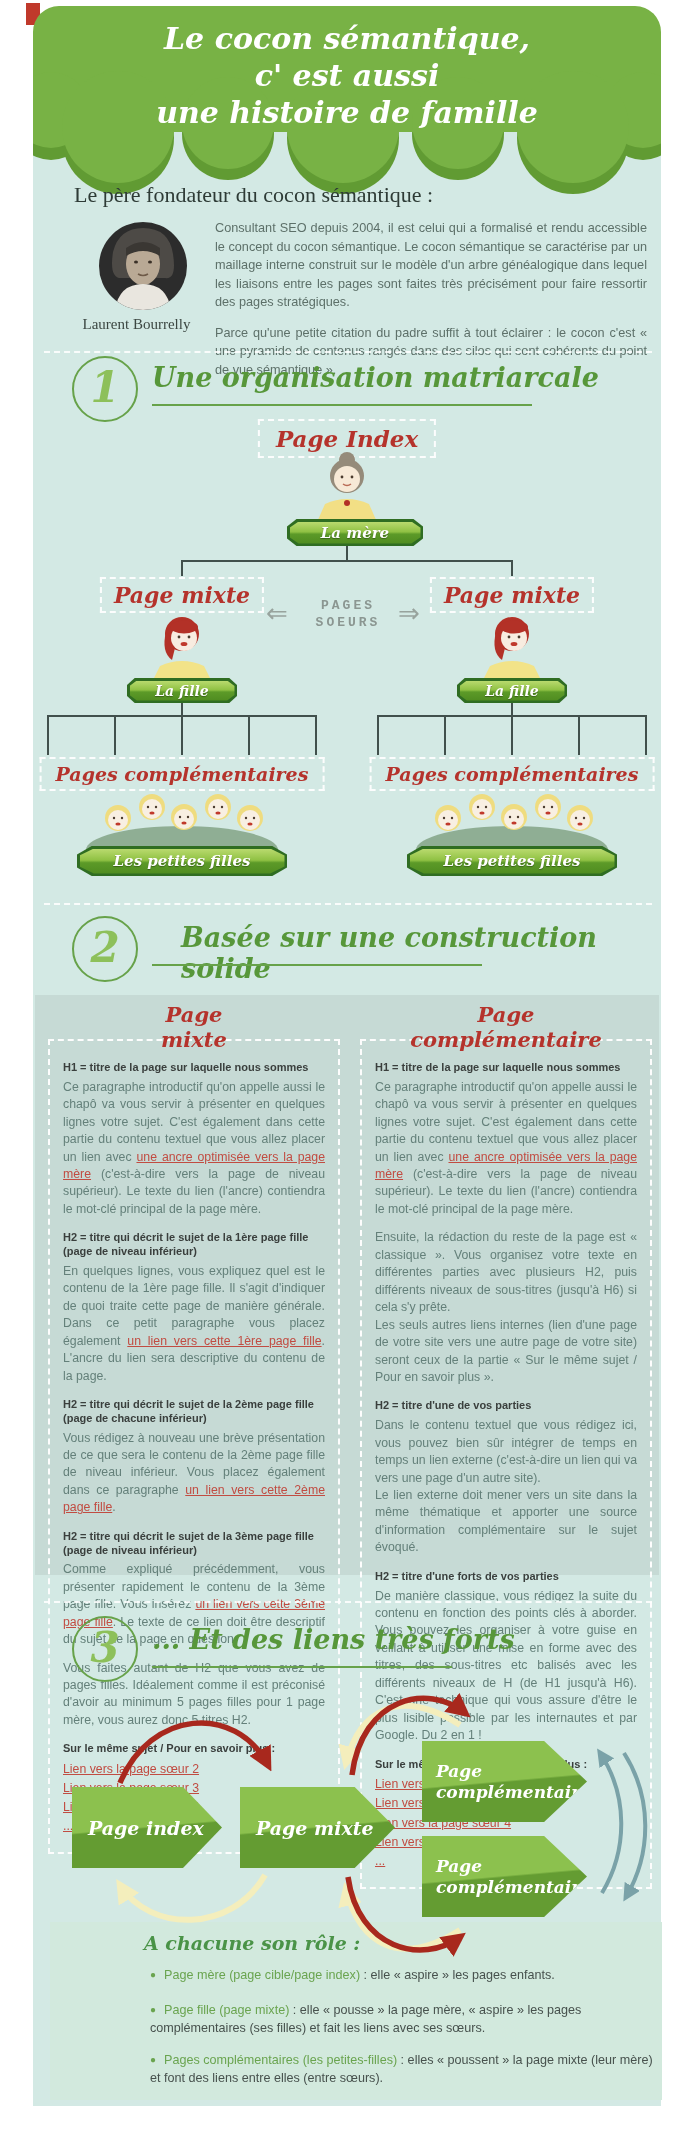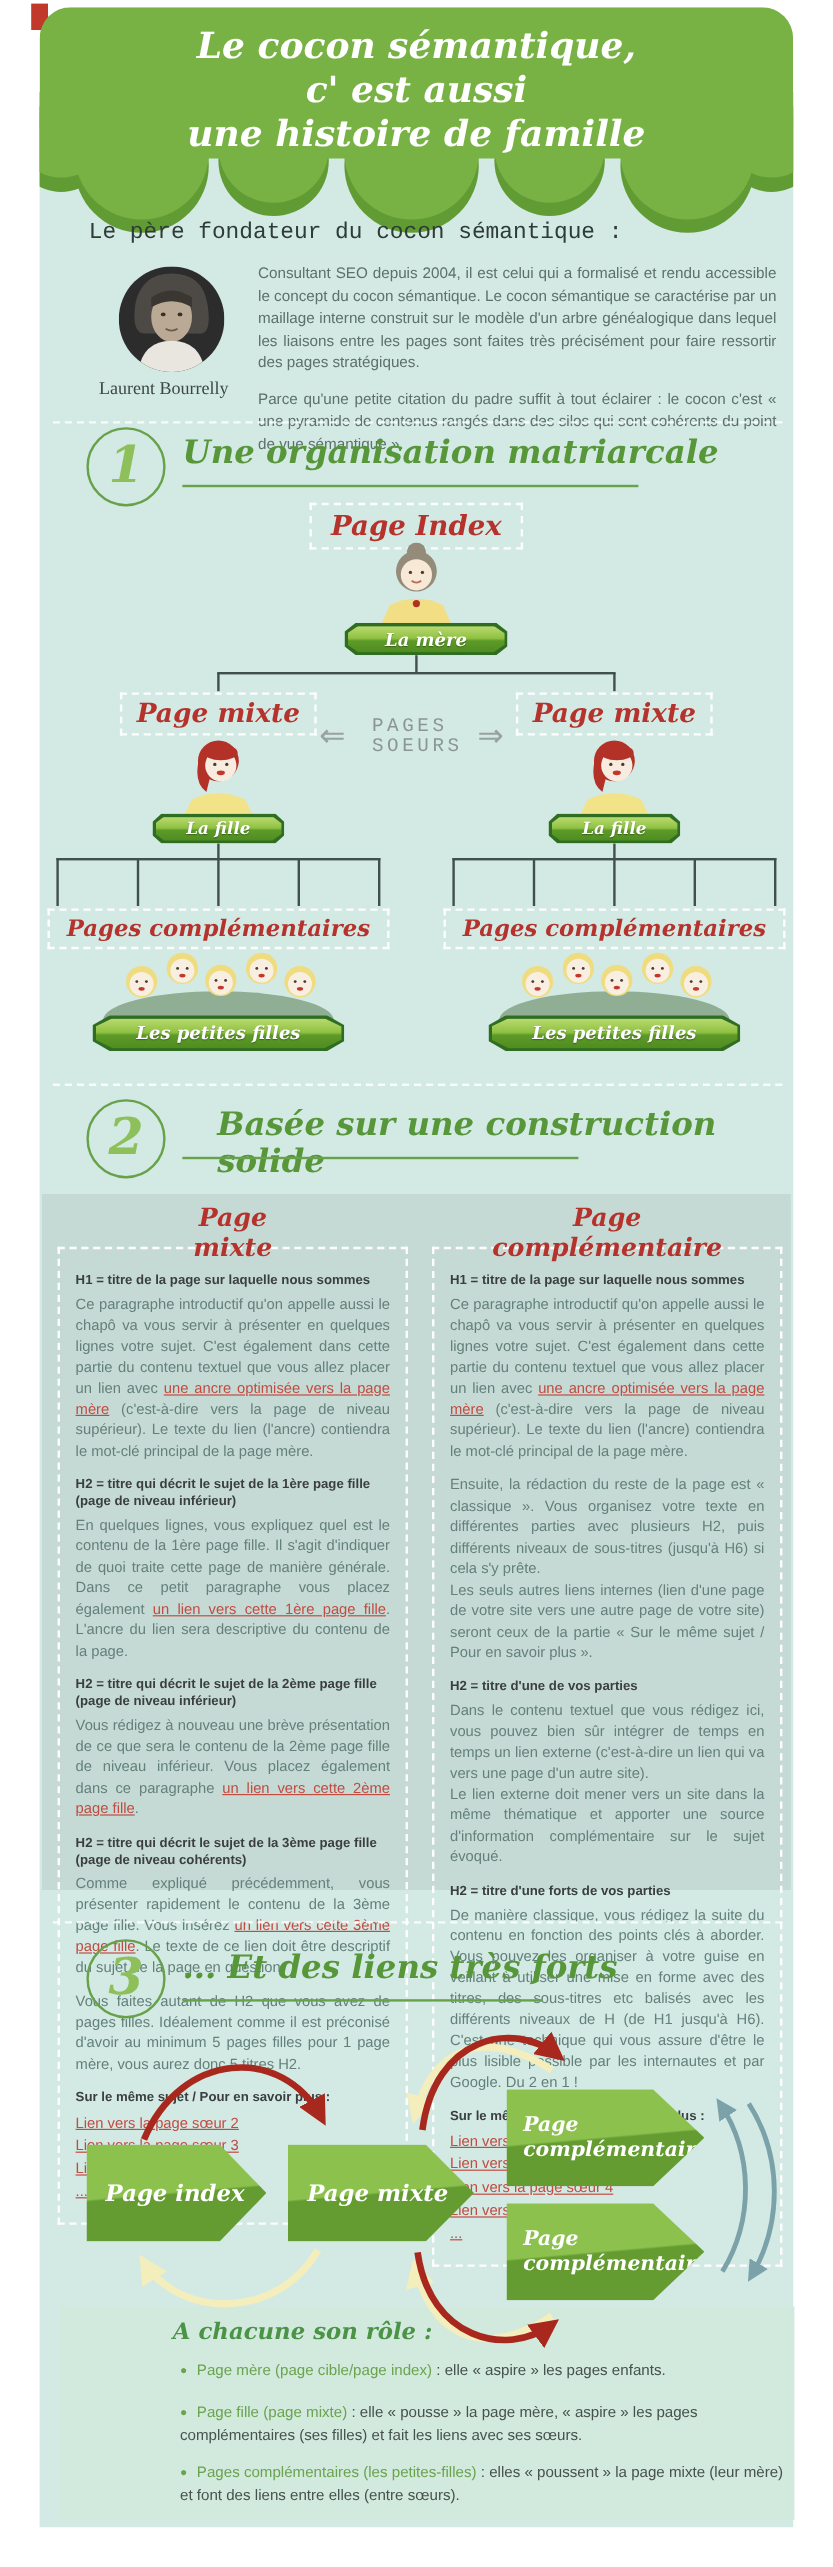--- a/index.html
+++ b/index.html
@@ -21,25 +21,25 @@
   .dashed-box{border:2px dashed rgba(255,255,255,.95);}
   .red-script-box{color:#b5332c;text-align:center;white-space:nowrap;}
   .tree-line{background:#41504c;}
   .banner{}
   .banner-outer{position:absolute;inset:0;background:#2f6d22;
      clip-path:polygon(7% 0,93% 0,100% 28%,100% 72%,93% 100%,7% 100%,0 72%,0 28%);}
   .banner-inner{position:absolute;inset:2.5px;
      clip-path:polygon(7% 0,93% 0,100% 28%,100% 72%,93% 100%,7% 100%,0 72%,0 28%);
      background:linear-gradient(180deg,#b9da6e,#8fc143 45%,#5c9a28 55%,#4f8c20);
      color:#fff;text-align:center;text-shadow:0 1px 1px rgba(0,0,0,.35);}
-  .sisters{color:#8b9691;font-size:16px;letter-spacing:3px;text-align:left;line-height:17px;
-           font-family:"Liberation Mono",monospace;}
+  .sisters{color:#8b9691;font-size:13px;letter-spacing:3px;text-align:center;line-height:17px;
+           font-family:"Liberation Mono",monospace;font-weight:bold;}
   .sister-arrow{color:#98a39d;font-size:26px;line-height:26px;}
   
-  .founder-h{font-family:Liberation Mono, monospace;font-size:19px;color:#2e3b36;}
+  .founder-h{font-family:Liberation Serif, serif;font-size:22px;color:#2e3b36;}
   .founder-p{font-size:12.7px;line-height:1.46;color:#5d7069;text-align:justify;margin:0 0 12px 0;}
   .caption{font-family:"Liberation Serif",serif;font-size:15px;color:#3c4742;text-align:center;}
   
   .panel{background:#c6dad5;}
   .col-head{text-align:center;font-size:21px;line-height:25px;color:#b5332c;position:relative;z-index:2;}
   .pbox{border:2px dashed #fdfdfd;padding:20px 13px 16px;color:#64807a;font-size:12.3px;
         line-height:1.42;text-align:justify;margin-top:-13px;min-height:440px;}
   .pbox .bh{font-weight:bold;color:#3a3f3d;font-size:11px;line-height:1.25;text-align:left;
             margin:13px 0 4px;}
   .pbox .bh.first{margin-top:0;}
@@ -312,23 +312,23 @@
   <div class="abs" style="left:48px;top:1002px;width:292px;">
     <div class="col-head script">
       <div>Page</div>
       <div>mixte</div>
     </div>
     <div class="pbox">
       <div class="bh first">H1 = titre de la page sur laquelle nous sommes</div>
       <p><span>Ce paragraphe introductif qu'on appelle aussi le chapô va vous servir à présenter en quelques lignes votre sujet. C'est également dans cette partie du contenu textuel que vous allez placer un lien avec </span><span class="plink">une ancre optimisée vers la page mère</span><span> (c'est-à-dire vers la page de niveau supérieur). Le texte du lien (l'ancre) contiendra le mot-clé principal de la page mère.</span></p>
       <div class="bh">H2 = titre qui décrit le sujet de la 1ère page fille (page de niveau inférieur)</div>
       <p><span>En quelques lignes, vous expliquez quel est le contenu de la 1ère page fille. Il s'agit d'indiquer de quoi traite cette page de manière générale. Dans ce petit paragraphe vous placez également </span><span class="plink">un lien vers cette 1ère page fille</span><span>. L'ancre du lien sera descriptive du contenu de la page.</span></p>
-      <div class="bh">H2 = titre qui décrit le sujet de la 2ème page fille (page de niveau inférieur)</div>
+      <div class="bh">H2 = titre qui décrit le sujet de la 2ème page fille (page de chacune inférieur)</div>
       <p><span>Vous rédigez à nouveau une brève présentation de ce que sera le contenu de la 2ème page fille de niveau inférieur. Vous placez également dans ce paragraphe </span><span class="plink">un lien vers cette 2ème  page fille</span><span>.</span></p>
-      <div class="bh">H2 = titre qui décrit le sujet de la 3ème page fille (page de niveau cohérents)</div>
+      <div class="bh">H2 = titre qui décrit le sujet de la 3ème page fille (page de niveau inférieur)</div>
       <p><span>Comme expliqué précédemment, vous présenter rapidement le contenu de la 3ème page fille. Vous insérez </span><span class="plink">un lien vers cette 3ème page fille</span><span>. Le texte de ce lien doit être descriptif du sujet de la page en question.</span></p>
       <p>Vous faites autant de H2 que vous avez de pages filles. Idéalement comme il est préconisé d'avoir au minimum 5 pages filles pour 1 page mère, vous aurez donc 5 titres H2.</p>
       <div class="bh">Sur le même sujet / Pour en savoir plus :</div>
       <span class="soeur-link">Lien vers la page sœur 2</span>
       <span class="soeur-link">Lien vers la page sœur 3</span>
       <span class="soeur-link">Lien vers la page sœur 4</span>
       <span class="soeur-link">...</span>
     </div>
   </div>
 

